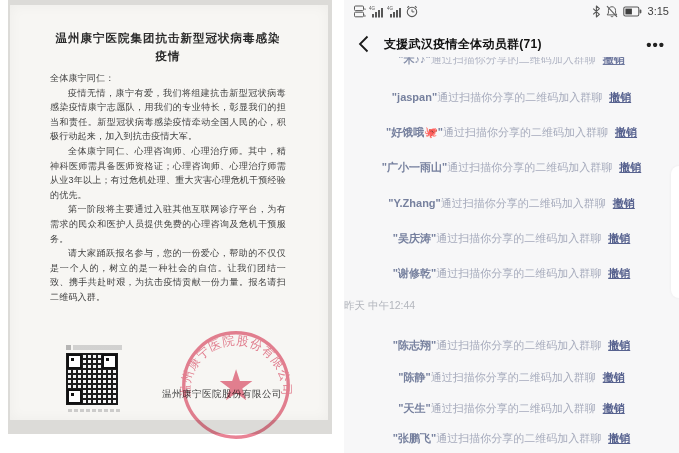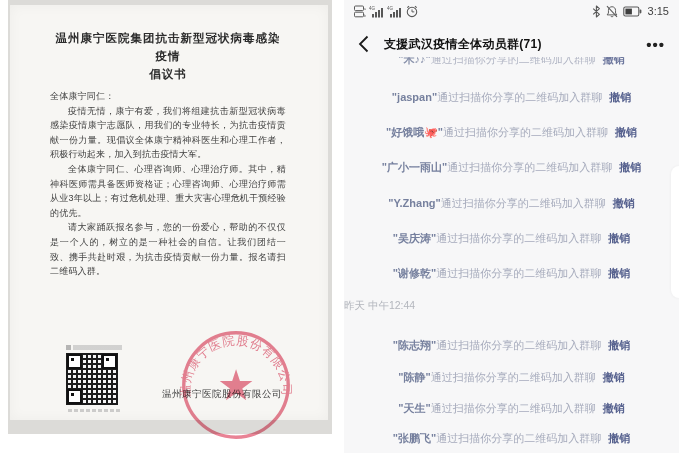--- a/index.html
+++ b/index.html
@@ -42,43 +42,43 @@
   .chat-header{position:absolute;left:0;right:0;top:28px;height:32px;display:flex;align-items:center;
                padding:0 14px;box-sizing:border-box;}
   .back-btn{width:20px;height:20px;display:flex;align-items:center;cursor:pointer;}
   .chat-title{font-size:12px;font-weight:bold;color:#111;margin-left:6px;letter-spacing:.3px;}
   .more-btn{margin-left:auto;font-size:15px;font-weight:bold;color:#222;letter-spacing:1px;cursor:pointer;}
 
   .msg-row{position:absolute;left:0;right:0;text-align:center;font-size:11px;line-height:14px;
            white-space:nowrap;}
   .m-name{color:#76809e;font-weight:bold;}
   .m-text{color:#a6abbc;}
-  .m-revoke{color:#57628f;font-weight:bold;margin-left:7px;cursor:pointer;}
+  .m-revoke{color:#57628f;font-weight:bold;margin-left:7px;cursor:pointer;text-decoration:underline;}
   .msg-row.clipped{height:11px;overflow:hidden;opacity:.85;}
   .clip-inner{margin-top:-5px;}
   .ts-row{position:absolute;left:0;right:0;font-size:10.5px;color:#b3b6bd;}
   .scroll-thumb{position:absolute;right:0;top:166px;width:8px;height:132px;background:#ffffff;
                 border-radius:8px 0 0 8px;box-shadow:0 0 3px rgba(0,0,0,.06);}
   svg{display:block;}
 </style>
 </head>
 <body>
 
 <div class="stage">
 
   <div class="doc-photo">
     <div class="doc-paper">
       <div class="doc-body">
         <div class="doc-title">
           <div>温州康宁医院集团抗击新型冠状病毒感染疫情</div>
-          <div>倡议书</div>
         </div>
         <div class="doc-salutation">全体康宁同仁：</div>
-        <p>疫情无情，康宁有爱，我们将组建抗击新型冠状病毒感染疫情康宁志愿队，用我们的专业特长，为抗击疫情贡献一份力量。现倡议全体康宁精神科医生和心理工作者，积极行动起来，加入到抗击疫情大军。</p>
+        <p>疫情无情，康宁有爱，我们将组建抗击新型冠状病毒感染疫情康宁志愿队，用我们的专业特长，彰显我们的担当和责任。新型冠状病毒感染疫情牵动全国人民的心，积极行动起来，加入到抗击疫情大军。</p>
         <p>全体康宁同仁、心理咨询师、心理治疗师。其中，精神科医师需具备医师资格证；心理咨询师、心理治疗师需从业3年以上；有过危机处理、重大灾害心理危机干预经验的优先。</p>
+        <p>第一阶段将主要通过入驻其他互联网诊疗平台，为有需求的民众和医护人员提供免费的心理咨询及危机干预服务。</p>
         <p>请大家踊跃报名参与，您的一份爱心，帮助的不仅仅是一个人的，树立的是一种社会的自信。让我们团结一致、携手共赴时艰，为抗击疫情贡献一份力量。报名请扫二维码入群。</p>
       </div>
 
       <div class="qr-wrap">
         <div class="qr-caption"></div>
         <div class="qr">
           <div class="finder f1"></div>
           <div class="finder f2"></div>
           <div class="finder f3"></div>
         </div>

